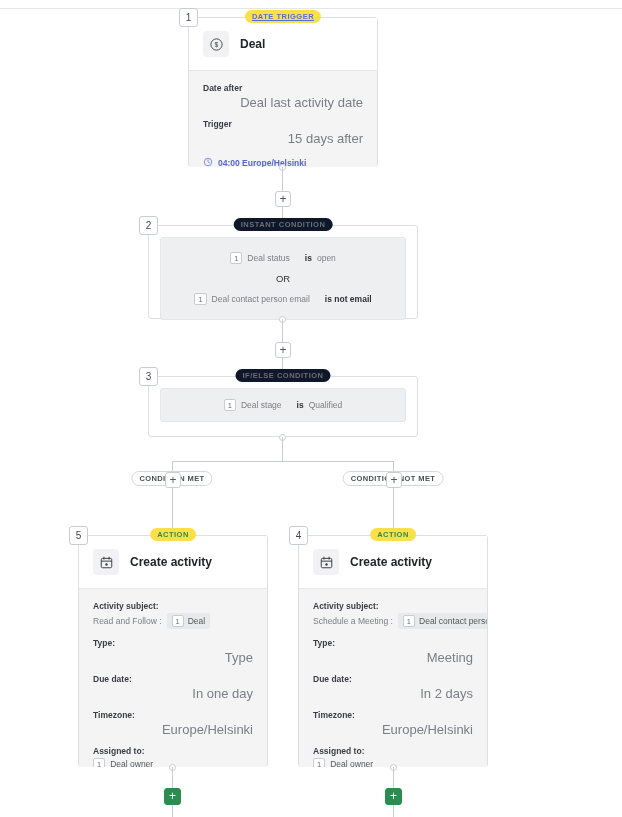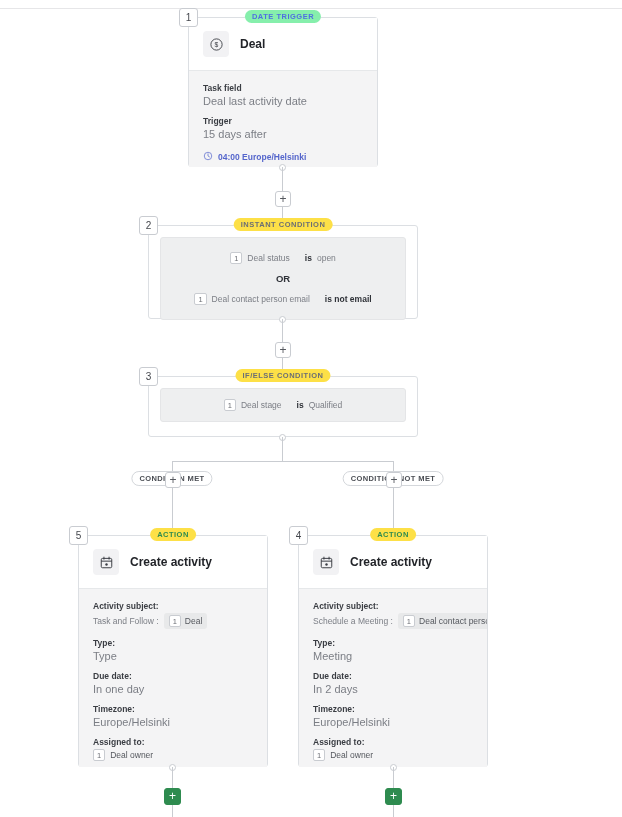--- a/index.html
+++ b/index.html
@@ -77,22 +77,22 @@
     left: 50%;
     transform: translateX(-50%);
     padding: 2px 7px 2px 7px;
     border-radius: 9px;
     font-size: 7.5px;
     letter-spacing: 0.5px;
     font-weight: bold;
     white-space: nowrap;
     z-index: 4;
   }
-  .tb-trigger { background: #86efac; color: #4f6fe0; }
-  .tb-condition { background: #fde047; color: #6b6e74; }
+  .tb-trigger { background: #fde047; color: #4f6fe0; text-decoration: underline; }
+  .tb-condition { background: #0f172a; color: #6b6e74; }
   .tb-action { background: #fde047; color: #2e8b4f; }
 
   .cardhead {
     display: flex;
     align-items: center;
     gap: 11px;
     padding: 12px 14px;
     border-bottom: 1px solid #e6e8ea;
     background: #ffffff;
     height: 53px;
@@ -115,24 +115,25 @@
     padding: 12px 14px 14px 14px;
     overflow: hidden;
   }
   .fieldlabel {
     font-size: 8.5px;
     font-weight: bold;
     color: #3a3d43;
     margin-bottom: 2px;
   }
   .fieldvalue {
-    font-size: 11px;
+    font-size: 13px;
     color: #7b7e85;
     margin-bottom: 9px;
     white-space: nowrap;
+    text-align: right;
   }
   .fieldvalue:last-child { margin-bottom: 0; }
 
   .tzline {
     display: flex; align-items: center; gap: 5px;
     font-size: 8.5px;
     font-weight: bold;
     color: #5566cc;
     margin-top: 11px;
   }
@@ -151,21 +152,21 @@
     color: #7b7e85;
     display: flex;
     align-items: center;
     justify-content: center;
     gap: 5px;
     white-space: nowrap;
   }
   .condrow b { color: #2f3238; padding-left: 10px; }
   .ortext {
     font-size: 9.5px;
-    font-weight: bold;
+    font-weight: normal;
     color: #2f3238;
     margin: 9px 0;
   }
   .chip {
     display: inline-flex;
     align-items: center; justify-content: center;
     min-width: 11px; height: 12px;
     padding: 0 3px;
     border: 1px solid #c9ccd1;
     border-radius: 2px;
@@ -226,21 +227,21 @@
       <span class="iconbox">
         <svg width="15" height="15" viewBox="0 0 20 20">
           <circle cx="10" cy="10" r="7.5" fill="none" stroke="#3a3d43" stroke-width="1.2"></circle>
           <text x="10" y="13.6" font-size="9" font-family="Liberation Sans, sans-serif" text-anchor="middle" fill="#3a3d43">$</text>
         </svg>
       </span>
       <span class="cardtitle">Deal</span>
     </div>
 
     <div class="cardbody" style="height:96px;">
-      <div class="fieldlabel">Task field</div>
+      <div class="fieldlabel">Date after</div>
       <div class="fieldvalue">Deal last activity date</div>
       <div class="fieldlabel">Trigger</div>
       <div class="fieldvalue">15 days after</div>
       <div class="tzline">
         <span>
           <svg width="10" height="10" viewBox="0 0 20 20">
             <circle cx="10" cy="10" r="7.5" fill="none" stroke="#5566cc" stroke-width="1.4"></circle>
             <path d="M10 5.6 L10 10 L13 11.8" fill="none" stroke="#5566cc" stroke-width="1.4" stroke-linecap="round"></path>
           </svg>
         </span>
@@ -317,21 +318,21 @@
           <path d="M6.6 2.8 V5.6 M13.4 2.8 V5.6" stroke="#3a3d43" stroke-width="1.3" stroke-linecap="round"></path>
           <circle cx="10" cy="12.6" r="1.6" fill="#3a3d43"></circle>
         </svg>
       </span>
       <span class="cardtitle">Create activity</span>
     </div>
 
     <div class="cardbody" style="height:178px;">
       <div class="fieldlabel">Activity subject:</div>
       <div class="subjrow">
-        <span>Task and Follow :</span>
+        <span>Read and Follow :</span>
         <span class="tokenchip">
           <span class="chip">1</span>
           <span>Deal</span>
         </span>
       </div>
 
       <div class="fieldlabel">Type:</div>
       <div class="fieldvalue">Type</div>
       <div class="fieldlabel">Due date:</div>
       <div class="fieldvalue">In one day</div>

